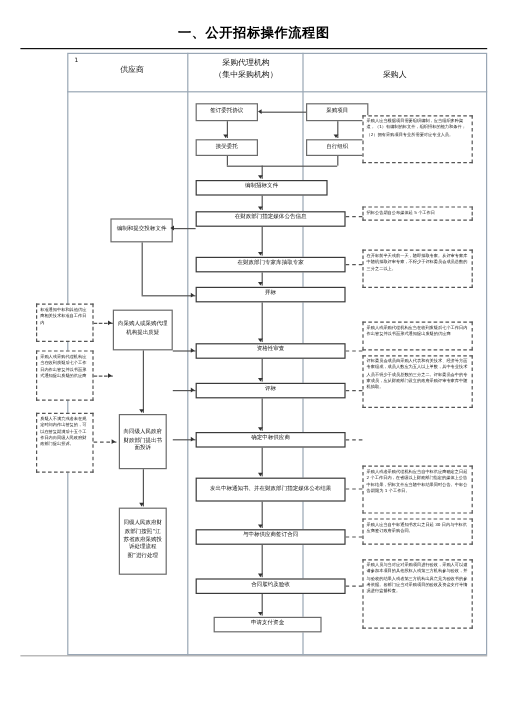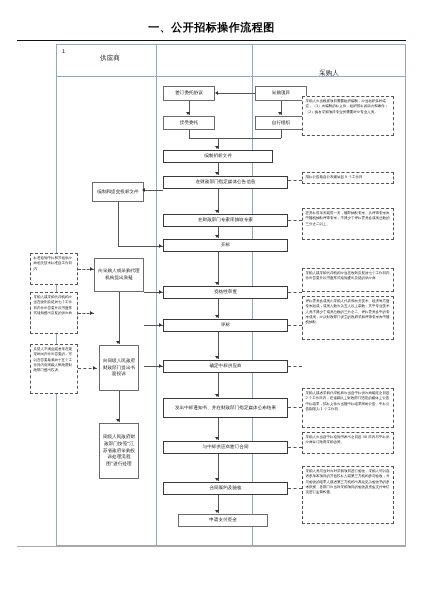--- a/index.html
+++ b/index.html
@@ -86,22 +86,26 @@
 
   <div class="frame"></div>
   <div class="lane-div" style="left:156px;"></div>
   <div class="lane-div" style="left:252px;"></div>
   <div class="hdr-rule"></div>
 
   <div class="lane-num">1</div>
 
   <div class="lane-hdr" style="left:70px; top:54px; width:80px;">供应商</div>
 
-
-  <div class="lane-hdr" style="left:254px; top:69px; width:150px;">采购人</div>
+  <div class="lane-hdr" style="left:158px; top:48px; width:94px;">
+    <div>采购代理机构</div>
+    <div>（集中采购机构）</div>
+  </div>
+
+  <div class="lane-hdr" style="left:254px; top:58px; width:150px;">采购人</div>
 
   <div class="node" style="left:255px; top:86px; width:52px; height:15px;">采购项目</div>
 
   <div class="node" style="left:163px; top:86px; width:52px; height:15px;">签订委托协议</div>
 
   <div class="h" style="left:217px; top:93px; width:38px;"></div>
   <div class="arr-l" style="left:215px; top:90.5px;"></div>
 
   <div class="v" style="left:189px; top:101px; height:14px;"></div>
   <div class="arr-d" style="left:186.4px; top:112px;"></div>

